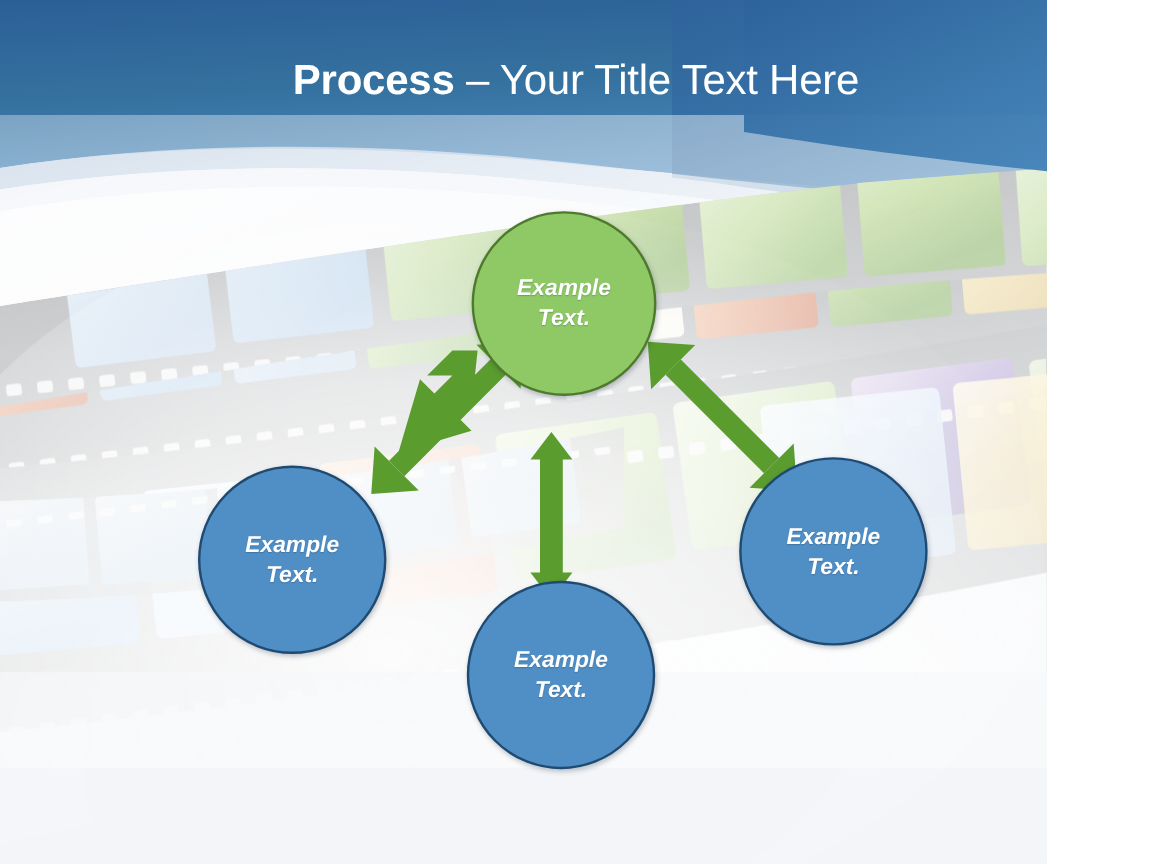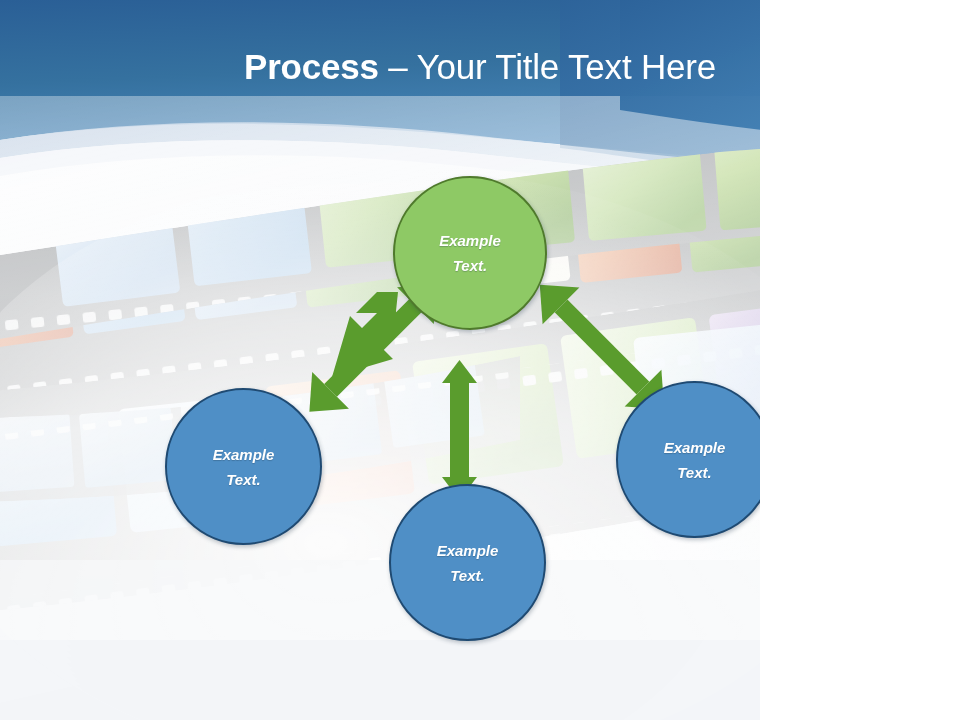--- a/index.html
+++ b/index.html
@@ -7,21 +7,21 @@
     margin: 0;
     padding: 0;
     background: #ffffff;
   }
   body {
     font-family: "Liberation Sans", sans-serif;
   }
 
   #slide {
     position: relative;
-    width: 760px;
+    width: 872px;
     height: 720px;
     overflow: hidden;
     background: #14532d;
     user-select: none;
   }
 
   
   .bg-svg {
     position: absolute;
     left: 0;
@@ -75,21 +75,21 @@
     justify-content: center;
     text-align: center;
     z-index: 60;
     box-shadow: 1px 2px 4px rgba(40,60,80,0.30);
   }
   .node-label {
     font-family: "Liberation Sans", sans-serif;
     font-style: italic;
     font-weight: bold;
     color: #ffffff;
-    font-size: 15px;
+    font-size: 19px;
     line-height: 25px;
     text-shadow: 0 1px 1px rgba(30,50,70,0.28);
     padding: 0 12px;
   }
 
   #node-top {
     left: 393px;
     top: 176px;
     width: 154px;
     height: 154px;

